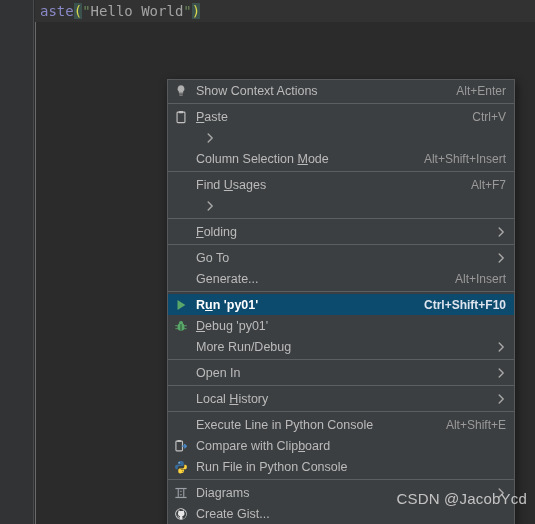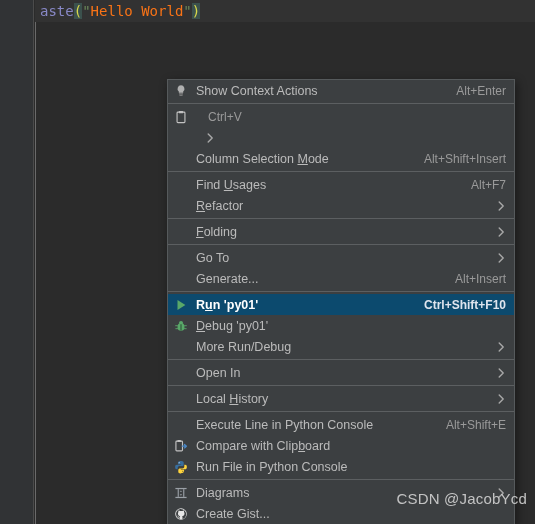--- a/index.html
+++ b/index.html
@@ -41,21 +41,21 @@
     left: 40px; top: 1px;
     height: 20px;
     line-height: 20px;
     font-family: "DejaVu Sans Mono", monospace;
     font-size: 14px;
     white-space: pre;
   }
   .tok-fn     { color: #8888c6; }
   .tok-paren  { color: #d8d84a; background: #3b514d; }
   .tok-quote  { color: #6a8759; }
-  .tok-str    { color: #f97316; }
+  .tok-str    { color: #a3a3a3; }
   #caret {
     position: absolute;
     left: 35px; top: 22px;
     width: 1px; height: 502px;
     background: #6a6a6a;
   }
 
   
   #ctx-menu {
     position: absolute;
@@ -154,20 +154,21 @@
       <span class="mi-accel">Alt+Enter</span>
     </div>
     <div class="sep"></div>
     <div class="mi">
       <span class="mi-icon">
         <svg width="14" height="14" viewBox="0 0 16 16">
           <rect x="3.5" y="2.5" width="9" height="12" rx="1" fill="none" stroke="#c2c2c2" stroke-width="1.3"></rect>
           <rect x="5.6" y="1.1" width="4.8" height="2.6" rx="0.6" fill="#c2c2c2"></rect>
         </svg>
       </span>
+      <span class="mi-label"><u>P</u>aste</span>
       <span class="mi-accel">Ctrl+V</span>
     </div>
     <div class="mi">
       <span class="mi-icon"></span>
       <span class="mi-arrow">
         <svg width="7" height="10" viewBox="0 0 7 10">
           <path d="M1.2 1 L5.2 5 L1.2 9" fill="none" stroke="#a8a8a8" stroke-width="1.4" stroke-linecap="round" stroke-linejoin="round"></path>
         </svg>
       </span>
     </div>
@@ -177,21 +178,20 @@
       <span class="mi-accel">Alt+Shift+Insert</span>
     </div>
     <div class="sep"></div>
     <div class="mi">
       <span class="mi-icon"></span>
       <span class="mi-label">Find <u>U</u>sages</span>
       <span class="mi-accel">Alt+F7</span>
     </div>
     <div class="mi">
       <span class="mi-icon"></span>
-      <span class="mi-label"><u>R</u>efactor</span>
       <span class="mi-arrow">
         <svg width="7" height="10" viewBox="0 0 7 10">
           <path d="M1.2 1 L5.2 5 L1.2 9" fill="none" stroke="#a8a8a8" stroke-width="1.4" stroke-linecap="round" stroke-linejoin="round"></path>
         </svg>
       </span>
     </div>
     <div class="sep"></div>
     <div class="mi">
       <span class="mi-icon"></span>
       <span class="mi-label"><u>F</u>olding</span>

